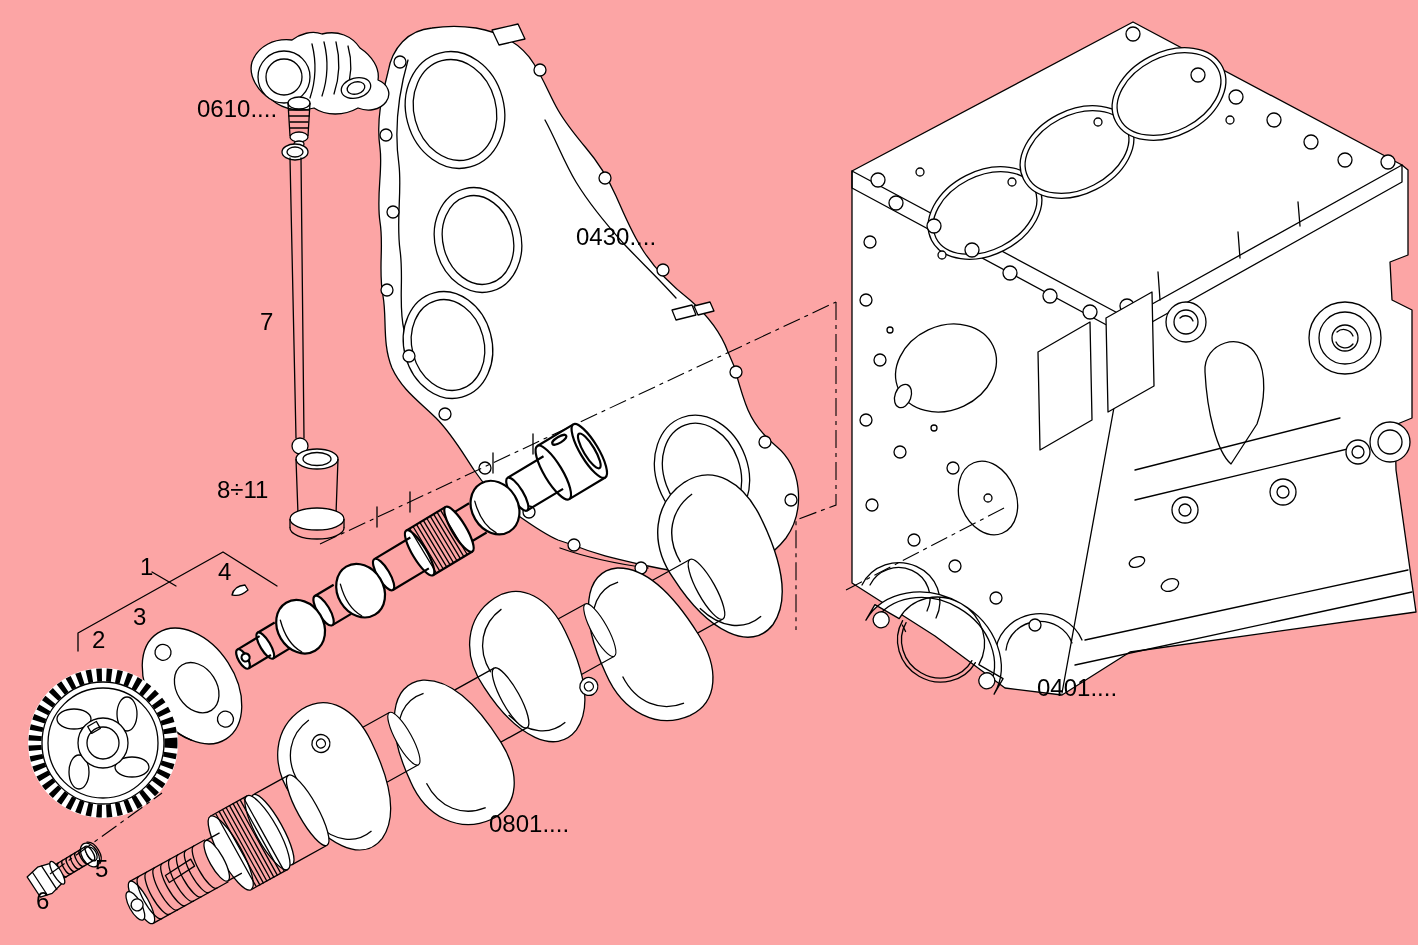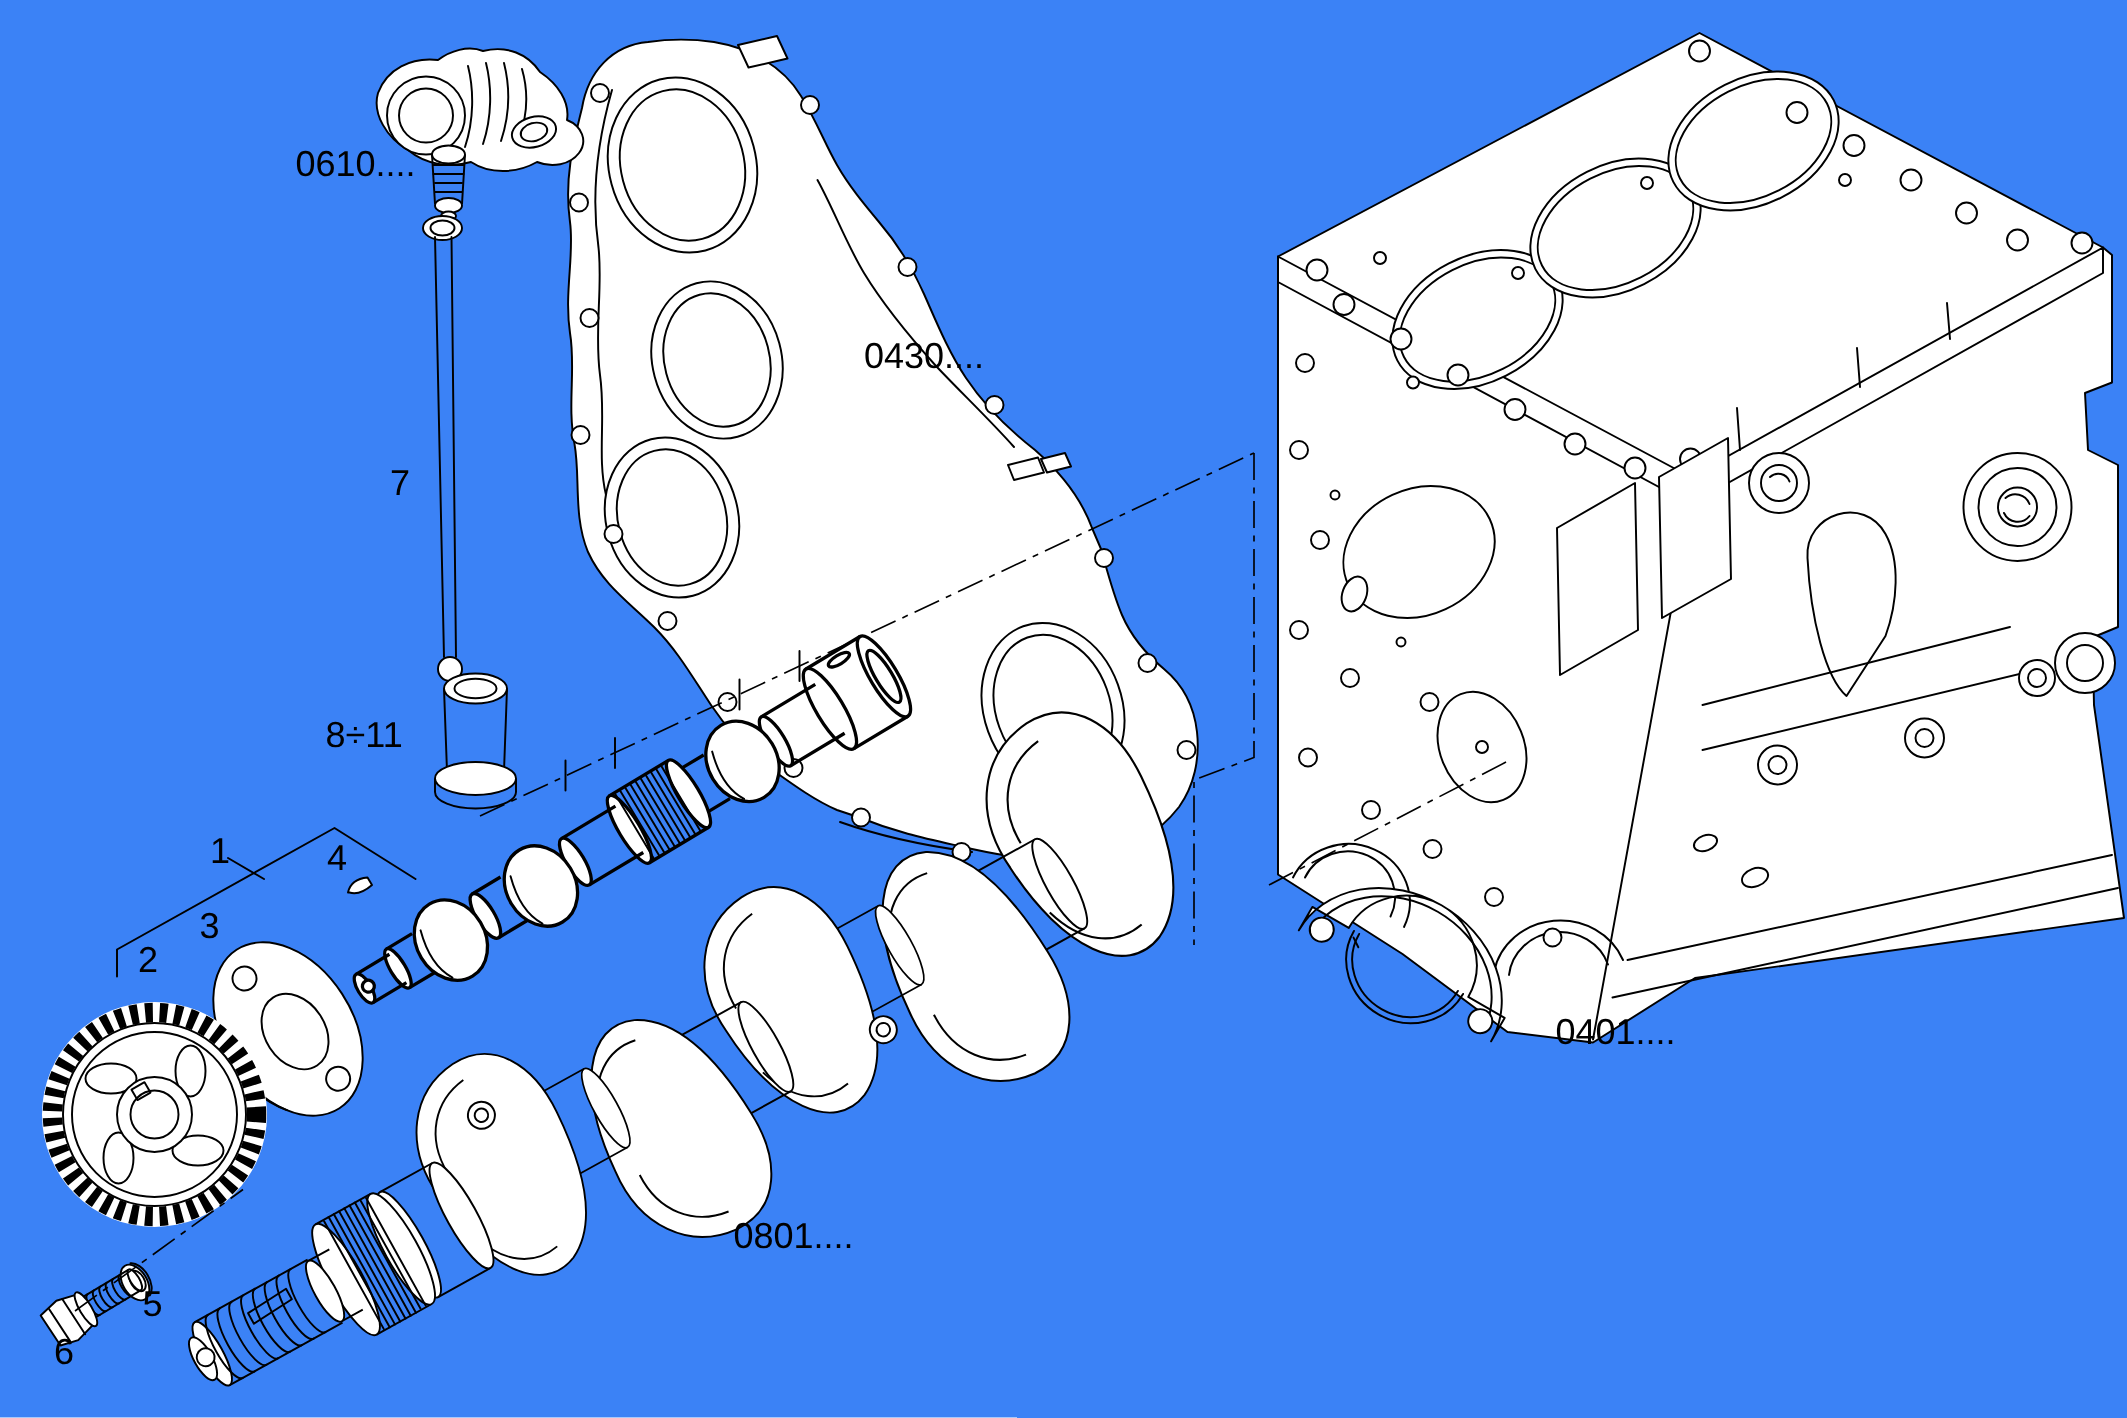--- a/index.html
+++ b/index.html
@@ -1,16 +1,16 @@
 <!DOCTYPE html>
 <html><head>
 <meta charset="utf-8">
 <style>
   html,body{margin:0;padding:0;background:#fff;}
-  .stage{position:relative;width:1418px;height:945px;background:#3b82f6;overflow:hidden;
+  .stage{position:relative;width:1418px;height:945px;background:#fca5a5;overflow:hidden;
          font-family:"Liberation Sans",sans-serif;}
   svg{position:absolute;left:0;top:0;}
   .ln{fill:none;stroke:#000;stroke-width:1.3;stroke-linejoin:round;stroke-linecap:round;}
   .fw{fill:#fff;stroke:#000;stroke-width:1.3;stroke-linejoin:round;}
   .fwb{fill:#fff;stroke:#000;stroke-width:2.2;stroke-linejoin:round;}
   .dd{fill:none;stroke:#000;stroke-width:1.1;stroke-dasharray:18 5 4 5;}
   .teeth{fill:none;stroke:#000;stroke-width:13;stroke-dasharray:5.2 4.6;}
   .lbl{font-family:"Liberation Sans",sans-serif;font-size:24px;fill:#000;}
 </style>
 </head>

